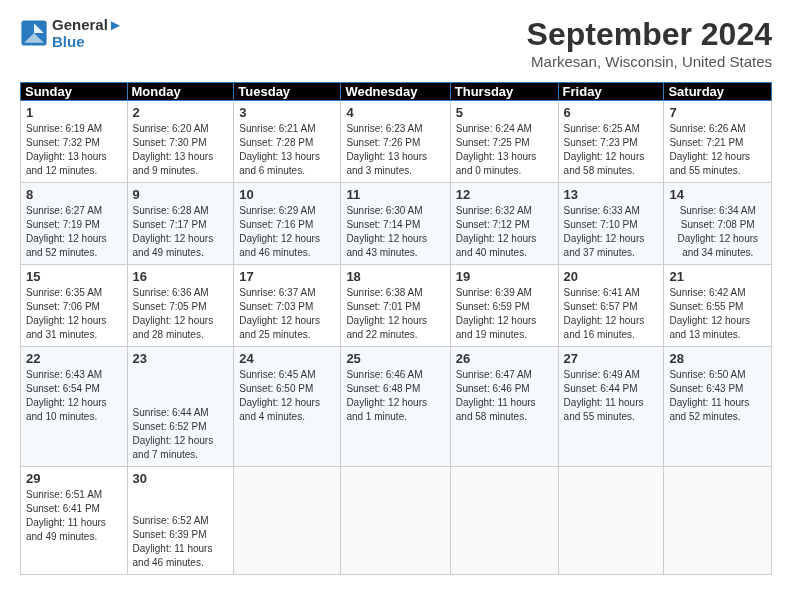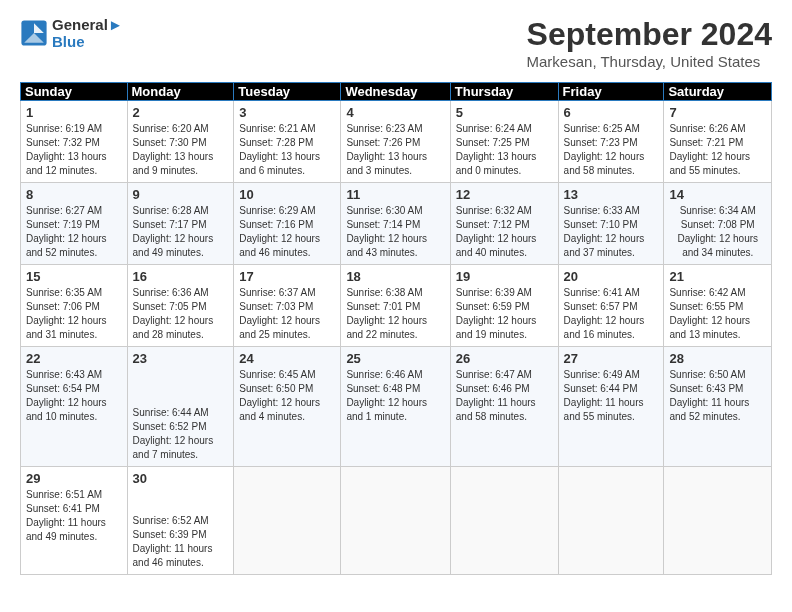--- a/index.html
+++ b/index.html
@@ -20,21 +20,21 @@
     .logo {
       display: flex;
       align-items: center;
       gap: 4px;
     }
     .logo-icon {
       width: 28px;
       height: 28px;
     }
     .title-block {
-      text-align: left;
+      text-align: right;
     }
     .month-title {
       font-size: 32px;
       font-weight: bold;
       color: #333;
     }
     .location-title {
       font-size: 15px;
       color: #555;
     }
@@ -90,21 +90,21 @@
       <polygon points="20,6 34,20 20,20" fill="#fff" opacity="0.9"></polygon>
       <polygon points="20,20 34,34 6,34" fill="#fff" opacity="0.6"></polygon>
     </svg>
     <div style="line-height:1.15">
       <div style="font-size:15px;font-weight:bold;color:#333;">General<span style="color:#2a7abf;">►</span></div>
       <div style="font-size:15px;font-weight:bold;color:#2a7abf;">Blue</div>
     </div>
   </div>
   <div class="title-block">
     <div class="month-title">September 2024</div>
-    <div class="location-title">Markesan, Thursday, United States</div>
+    <div class="location-title">Markesan, Wisconsin, United States</div>
   </div>
 </div>
 
 <table class="calendar-table">
   <thead>
     <tr>
     <th>Sunday</th>
         <th>Monday</th>
         <th>Tuesday</th>
         <th>Wednesday</th>

